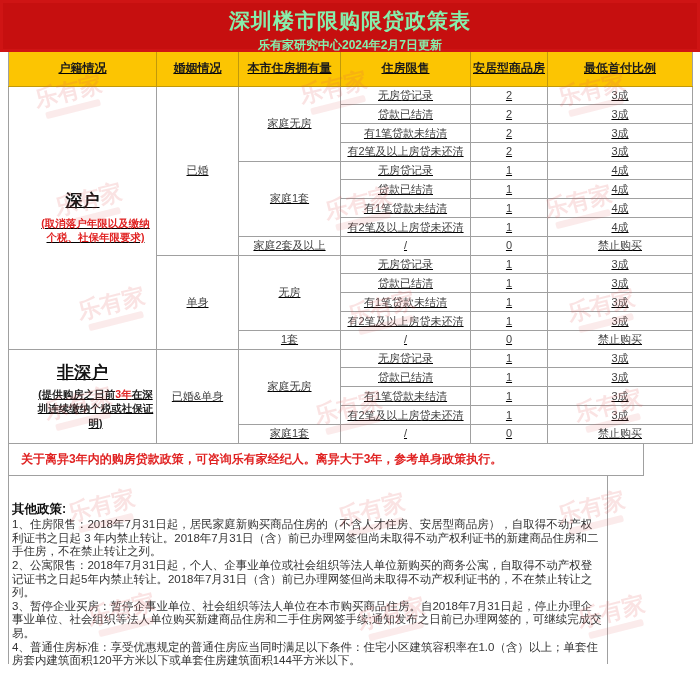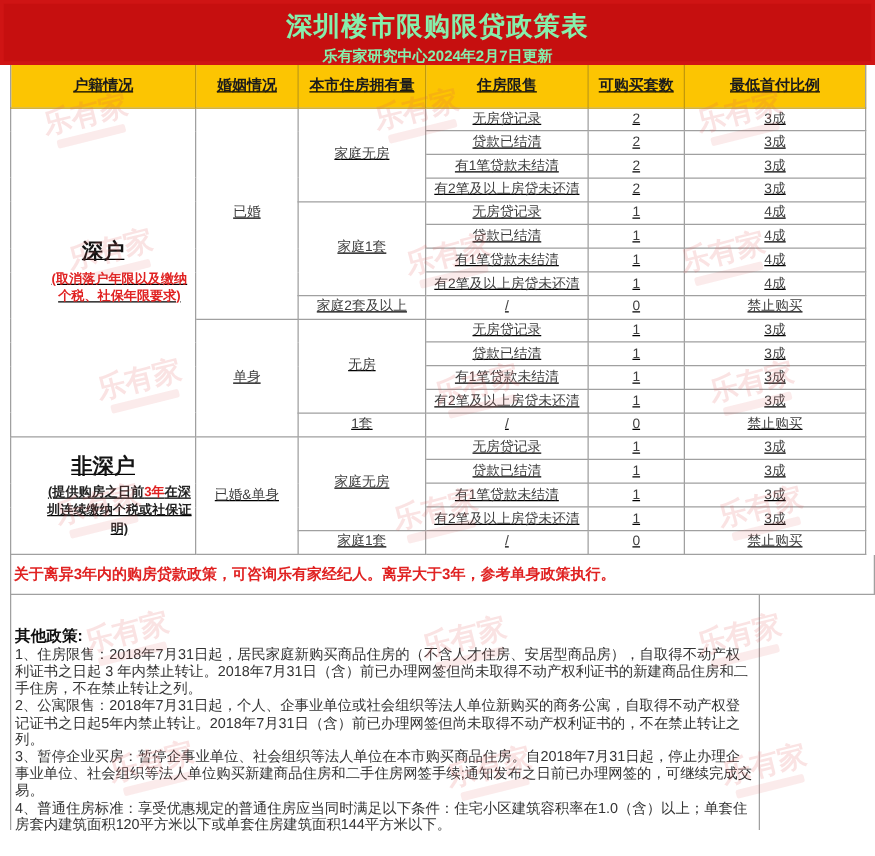--- a/index.html
+++ b/index.html
@@ -34,22 +34,22 @@
   table.policy-table td{
     border:1px solid var(--border);text-align:center;vertical-align:middle;
     font-size:11px;color:#3e3e3e;height:18.8px;padding:0 2px;line-height:1.15;
   }
   td.marital-cell{font-size:12px;}
   td.hukou-cell{padding:0 4px;}
   .hukou-name{font-size:17px;font-weight:bold;color:#141414;text-align:center;}
   .hukou-note{font-size:10.5px;font-weight:bold;color:#222;margin-top:5px;line-height:1.35;margin-left:26px;}
   .red{color:var(--accent-red);}
   .note-row{
-    width:692px;min-height:32px;border:1px solid var(--border);border-top:none;
-    display:flex;align-items:center;padding:4px 2px;
+    width:636px;min-height:32px;border:1px solid var(--border);border-top:none;
+    display:flex;align-items:center;padding:4px 12px;
     color:var(--accent-red);font-weight:bold;font-size:12px;
   }
   .policies{
     width:600px;height:188px;border-left:1px solid var(--border);border-right:1px solid var(--border);
     padding:27px 4px 0 3px;font-size:11.5px;color:#333;line-height:13.6px;
   }
   .policies .heading{font-weight:bold;font-size:12.5px;color:#111;margin-bottom:2px;}
   .policy-item{margin:0;}
   .wm-layer{position:absolute;left:0;top:52px;width:700px;height:633px;pointer-events:none;z-index:6;}
   .wm{
@@ -76,21 +76,21 @@
       <col style="width:130px">
         <col style="width:77px">
         <col style="width:145px">
     </colgroup>
     <thead>
       <tr>
           <th>户籍情况</th>
           <th>婚姻情况</th>
           <th>本市住房拥有量</th>
           <th>住房限售</th>
-          <th>可购买套数</th>
+          <th>安居型商品房</th>
           <th>最低首付比例</th>
         </tr>
     </thead>
     <tbody>
         <tr>
           <td rowspan="14" class="hukou-cell">
             <div class="hukou-name">深户</div>
             <div class="hukou-note"><span class="red">(取消落户年限以及缴纳个税、社保年限要求)</span></div>
           </td>
           <td rowspan="9" class="marital-cell">已婚</td>

